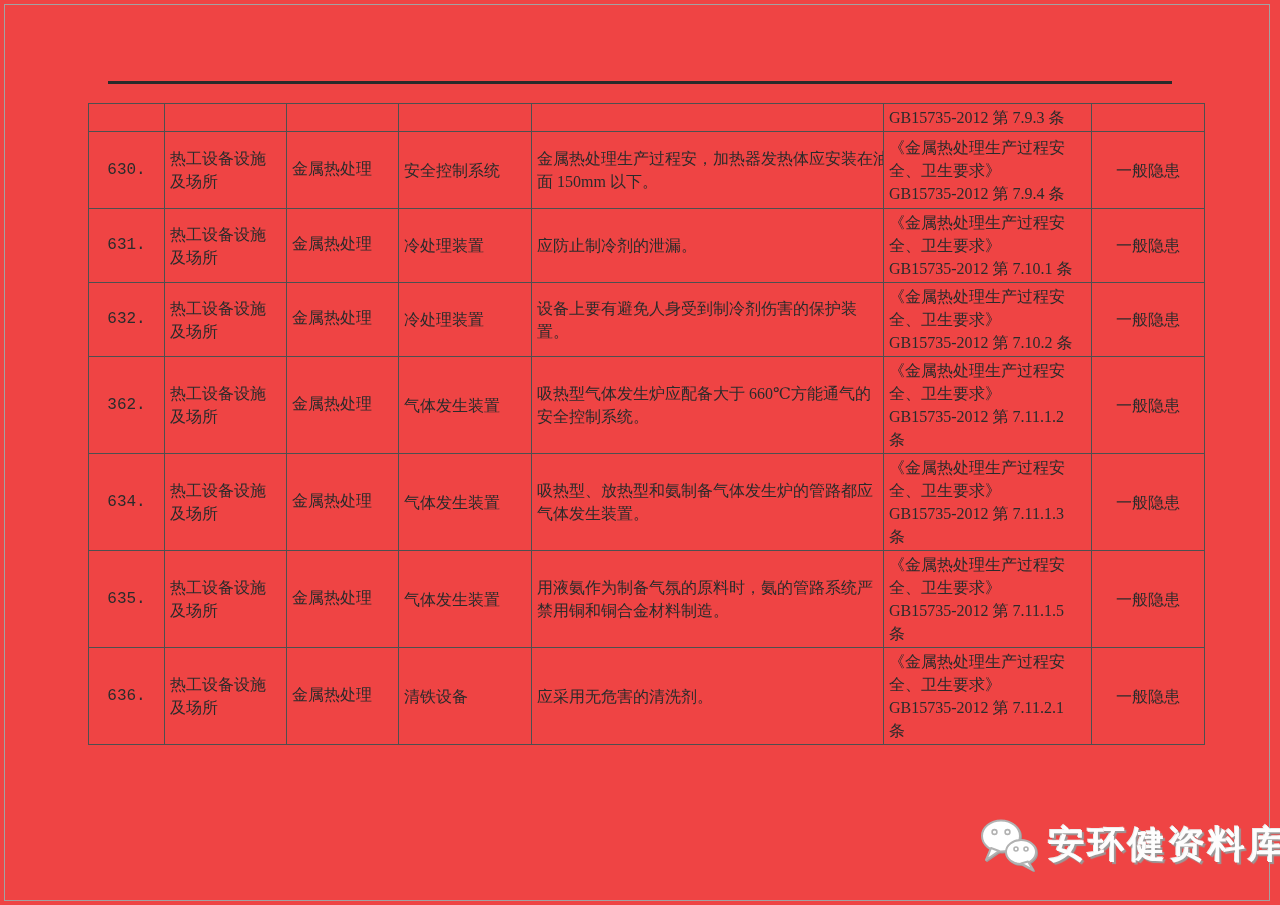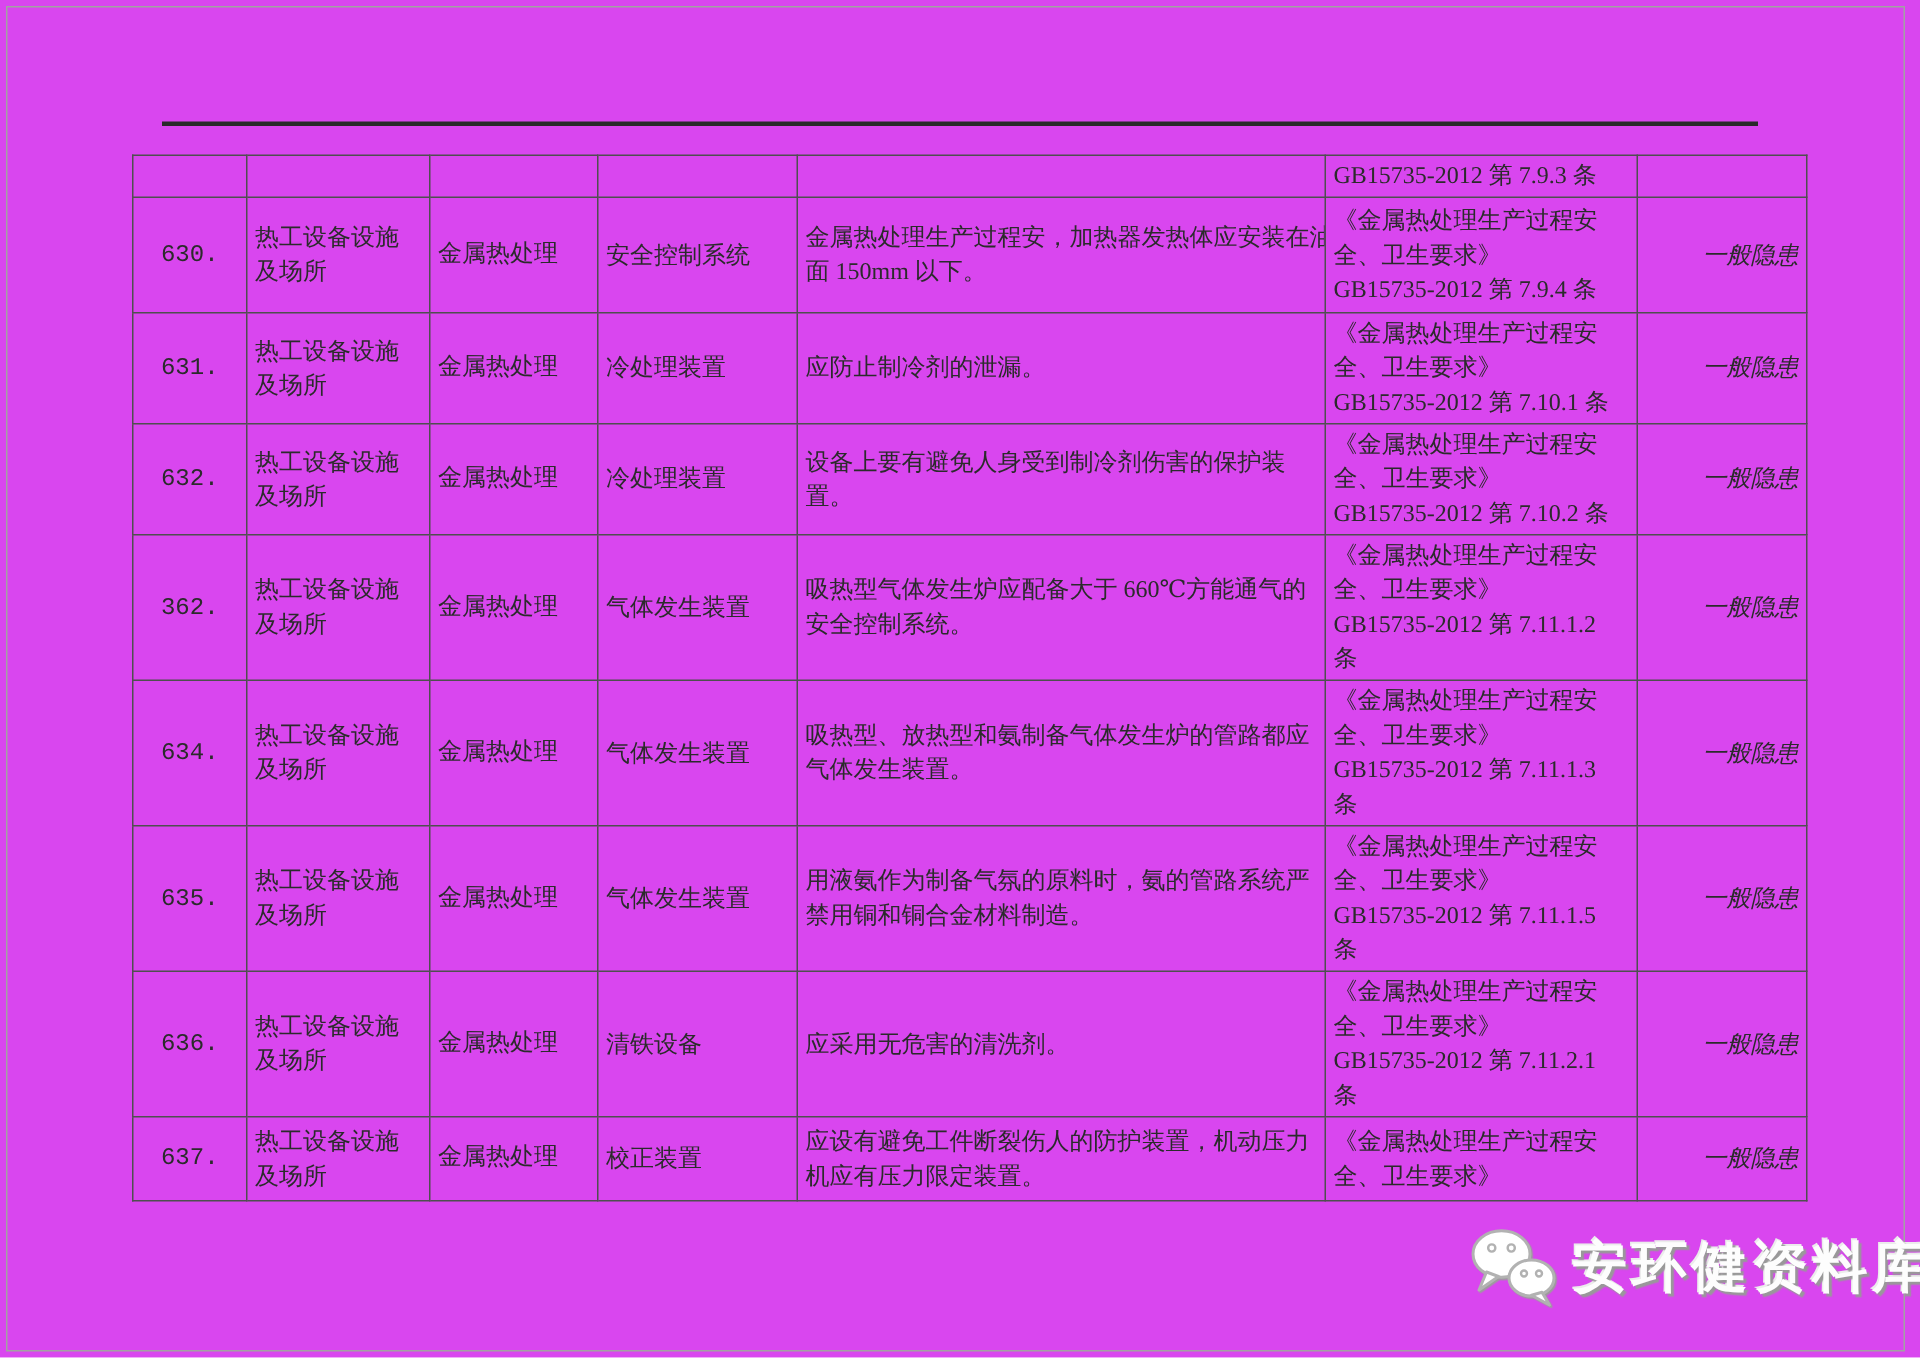--- a/index.html
+++ b/index.html
@@ -6,21 +6,21 @@
     margin: 0; padding: 0;
     width: 1280px; height: 905px;
     background: #ffffff;
     font-family: "Liberation Serif", "DejaVu Serif", serif;
     color: #2b2b2b;
     overflow: hidden;
   }
   .page {
     position: relative;
     width: 1280px; height: 905px;
-    background: #d946ef;
+    background: #ef4444;
   }
   .frame {
     position: absolute;
     left: 4px; top: 4px;
     width: 1264px; height: 895px;
     border: 1px solid #a2a2a2;
     pointer-events: none;
   }
   .top-rule {
     position: absolute;
@@ -44,21 +44,21 @@
     white-space: pre;
     overflow: hidden;
     color: #2b2b2b;
   }
   td.c-no    { text-align: center; font-family: Liberation Mono, monospace; }
   td.c-cat   { padding-left: 13px; }
   td.c-proc  { padding-left: 12px; font-family: Liberation Mono, monospace; }
   td.c-dev   { padding-left: 10px; }
   td.c-desc  { padding-left: 8px; }
   td.c-ref   { padding-left: 6px; }
-  td.c-level { text-align: right; font-style: italic; }
+  td.c-level { text-align: center; }
   .watermark {
     position: absolute;
     left: 980px; top: 818px;
     display: flex;
     align-items: center;
     gap: 8px;
   }
   .watermark svg {
     filter: drop-shadow(1.5px 1.5px 0.5px #9c9c9c);
   }
@@ -185,32 +185,20 @@
 及场所</td>
     <td class="c-proc">金属热处理</td>
     <td class="c-dev">清铁设备</td>
     <td class="c-desc">应采用无危害的清洗剂。</td>
     <td class="c-ref">《金属热处理生产过程安
 全、卫生要求》
 GB15735-2012 第 7.11.2.1
 条</td>
     <td class="c-level">一般隐患</td>
   </tr>
-        <tr style="height: 56px;">
-    <td class="c-no">637.</td>
-    <td class="c-cat">热工设备设施
-及场所</td>
-    <td class="c-proc">金属热处理</td>
-    <td class="c-dev">校正装置</td>
-    <td class="c-desc">应设有避免工件断裂伤人的防护装置，机动压力
-机应有压力限定装置。</td>
-    <td class="c-ref">《金属热处理生产过程安
-全、卫生要求》</td>
-    <td class="c-level">一般隐患</td>
-  </tr>
       </tbody>
   </table>
 
   <div class="watermark">
     <svg width="60" height="54" viewBox="0 0 60 54" aria-hidden="true">
       <g fill="#ffffff" stroke="#b2b2b2" stroke-width="2">
         <ellipse cx="21" cy="18" rx="19" ry="15.5"></ellipse>
         <path d="M11 30 L6 42 L19 33 Z" stroke-linejoin="round"></path>
         <ellipse cx="41" cy="34" rx="15" ry="12"></ellipse>
         <path d="M48 43.5 L53 52 L41 45.5 Z" stroke-linejoin="round"></path>

